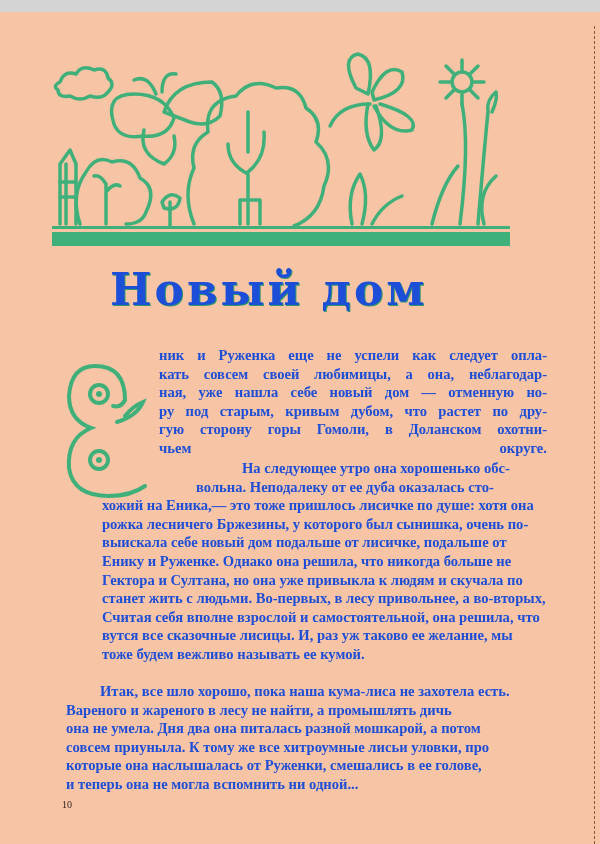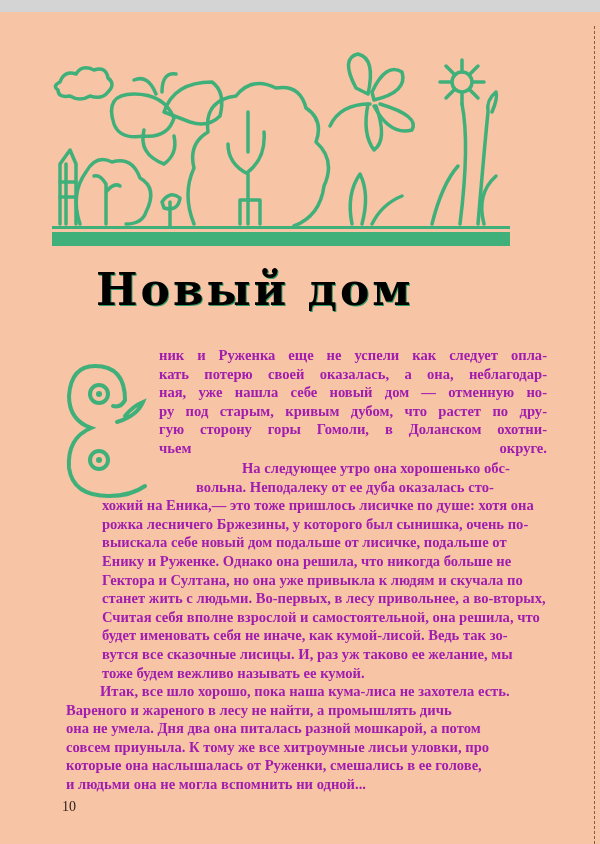--- a/index.html
+++ b/index.html
@@ -11,40 +11,40 @@
   }
   .fold-line {
     position: absolute; left: 594px; top: 14px; width: 1px; height: 818px;
     border-left: 1px dashed #8a5a40;
   }
   .banner {
     position: absolute; left: 52px; top: 40px; width: 470px; height: 200px;
   }
   .banner svg { width: 100%; height: 100%; display: block; }
   .title {
-    position: absolute; left: 96px; top: 248px; width: 380px; height: 60px;
+    position: absolute; left: 110px; top: 248px; width: 380px; height: 60px;
     font-family: "DejaVu Serif", serif; font-weight: bold; font-size: 44px;
-    color: #000000; letter-spacing: 3px; line-height: 60px;
+    color: #1d4ed8; letter-spacing: 3px; line-height: 60px;
     text-shadow: 1px 1px 0 #2f9a66;
   }
   .dropcap {
     position: absolute; left: 55px; top: 340px; width: 110px; height: 150px;
   }
   .dropcap svg { width: 100%; height: 100%; }
   .text {
-    position: absolute; color: #a21caf; font-weight: bold;
+    position: absolute; color: #1d4ed8; font-weight: bold;
     font-size: 14.6px; line-height: 18.6px; text-align: justify;
   }
   .text p { text-align: justify; text-align-last: justify; }
   .para1 { left: 159px; top: 334px; width: 388px; }
   .para2 { left: 66px; top: 447px; width: 481px; margin-left: 36px; }
   .para3 { left: 66px; top: 670px; width: 481px; }
   .page-number {
     position: absolute; left: 62px; top: 787px;
-    font-size: 14px; color: #2a1e1a; font-family: "Liberation Serif", serif;
+    font-size: 10px; color: #2a1e1a; font-family: "Liberation Serif", serif;
   }
   .line { display: block; white-space: nowrap; overflow: visible; }
 </style>
 </head>
 <body>
 
 <div class="page">
   <div class="fold-line"></div>
 
   <div class="banner">
@@ -118,46 +118,45 @@
       <g fill="#3fb07a">
         <circle cx="44" cy="42" r="3"></circle>
         <circle cx="44" cy="108" r="3"></circle>
       </g>
     </svg>
   </div>
 
   <div class="text para1">
     <p>
       <span class="line">ник и Руженка еще не успели как следует опла-</span>
-      <span class="line">кать потерю своей оказалась, а она, неблагодар-</span>
+      <span class="line">кать совсем своей любимицы, а она, неблагодар-</span>
       <span class="line">ная, уже нашла себе новый дом — отменную но-</span>
       <span class="line">ру под старым, кривым дубом, что растет по дру-</span>
       <span class="line">гую сторону горы Гомоли, в Доланском охотни-</span>
       <span class="line">чьем округе.</span>
     </p>
   </div>
 
   <div class="text para2">
     <span class="line" style="padding-left:140px">На следующее утро она хорошенько обс-</span>
     <span class="line" style="padding-left:94px">вольна. Неподалеку от ее дуба оказалась сто-</span>
     <span class="line">хожий на Еника,— это тоже пришлось лисичке по душе: хотя она</span>
     <span class="line">рожка лесничего Бржезины, у которого был сынишка, очень по-</span>
     <span class="line">выискала себе новый дом подальше от лисичке, подальше от</span>
     <span class="line">Енику и Руженке. Однако она решила, что никогда больше не</span>
     <span class="line">Гектора и Султана, но она уже привыкла к людям и скучала по</span>
     <span class="line">станет жить с людьми. Во-первых, в лесу привольнее, а во-вторых,</span>
     <span class="line">Считая себя вполне взрослой и самостоятельной, она решила, что</span>
-    <span class="line">будет именовать себя не иначе, как кумой-лисой. Ведь так зо-</span>
     <span class="line">вутся все сказочные лисицы. И, раз уж таково ее желание, мы</span>
     <span class="line">тоже будем вежливо называть ее кумой.</span>
   </div>
 
   <div class="text para3">
     <span class="line" style="padding-left:34px">Итак, все шло хорошо, пока наша кума-лиса не захотела есть.</span>
     <span class="line">Вареного и жареного в лесу не найти, а промышлять дичь</span>
     <span class="line">она не умела. Дня два она питалась разной мошкарой, а потом</span>
     <span class="line">совсем приуныла. К тому же все хитроумные лисьи уловки, про</span>
     <span class="line">которые она наслышалась от Руженки, смешались в ее голове,</span>
-    <span class="line">и людьми она не могла вспомнить ни одной...</span>
+    <span class="line">и теперь она не могла вспомнить ни одной...</span>
   </div>
 
   <div class="page-number">10</div>
 </div>
 
 </body></html>

